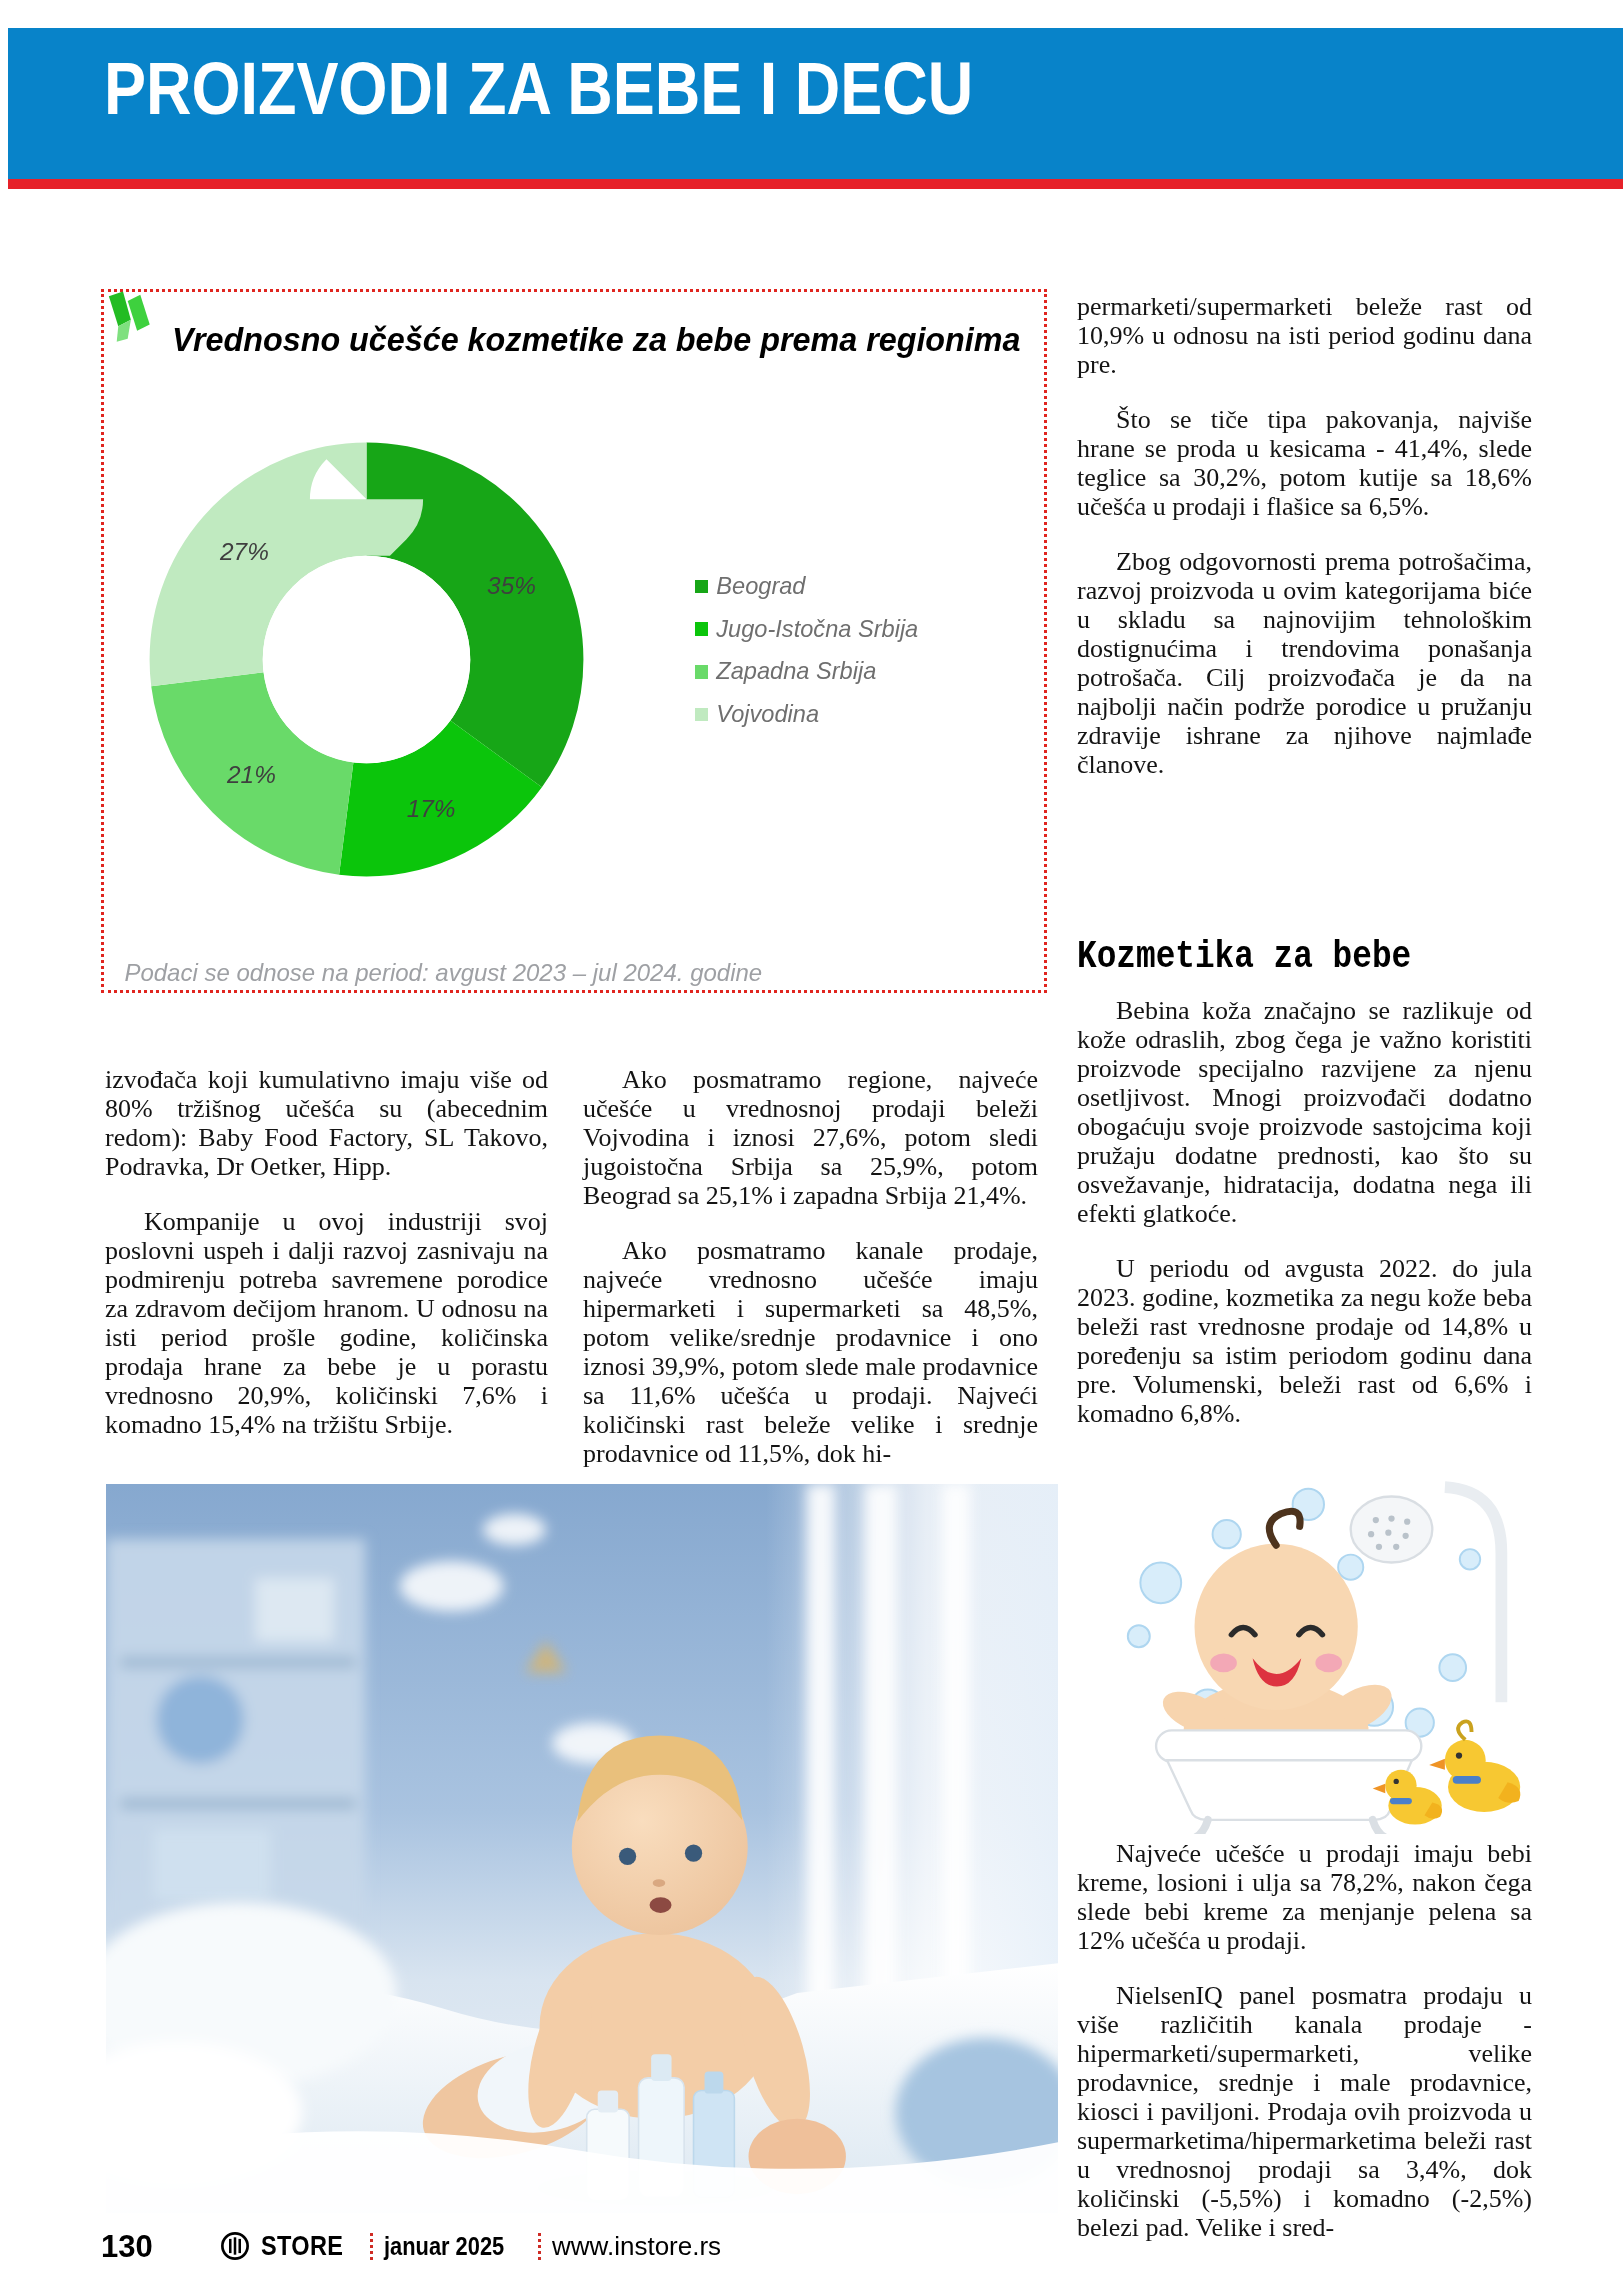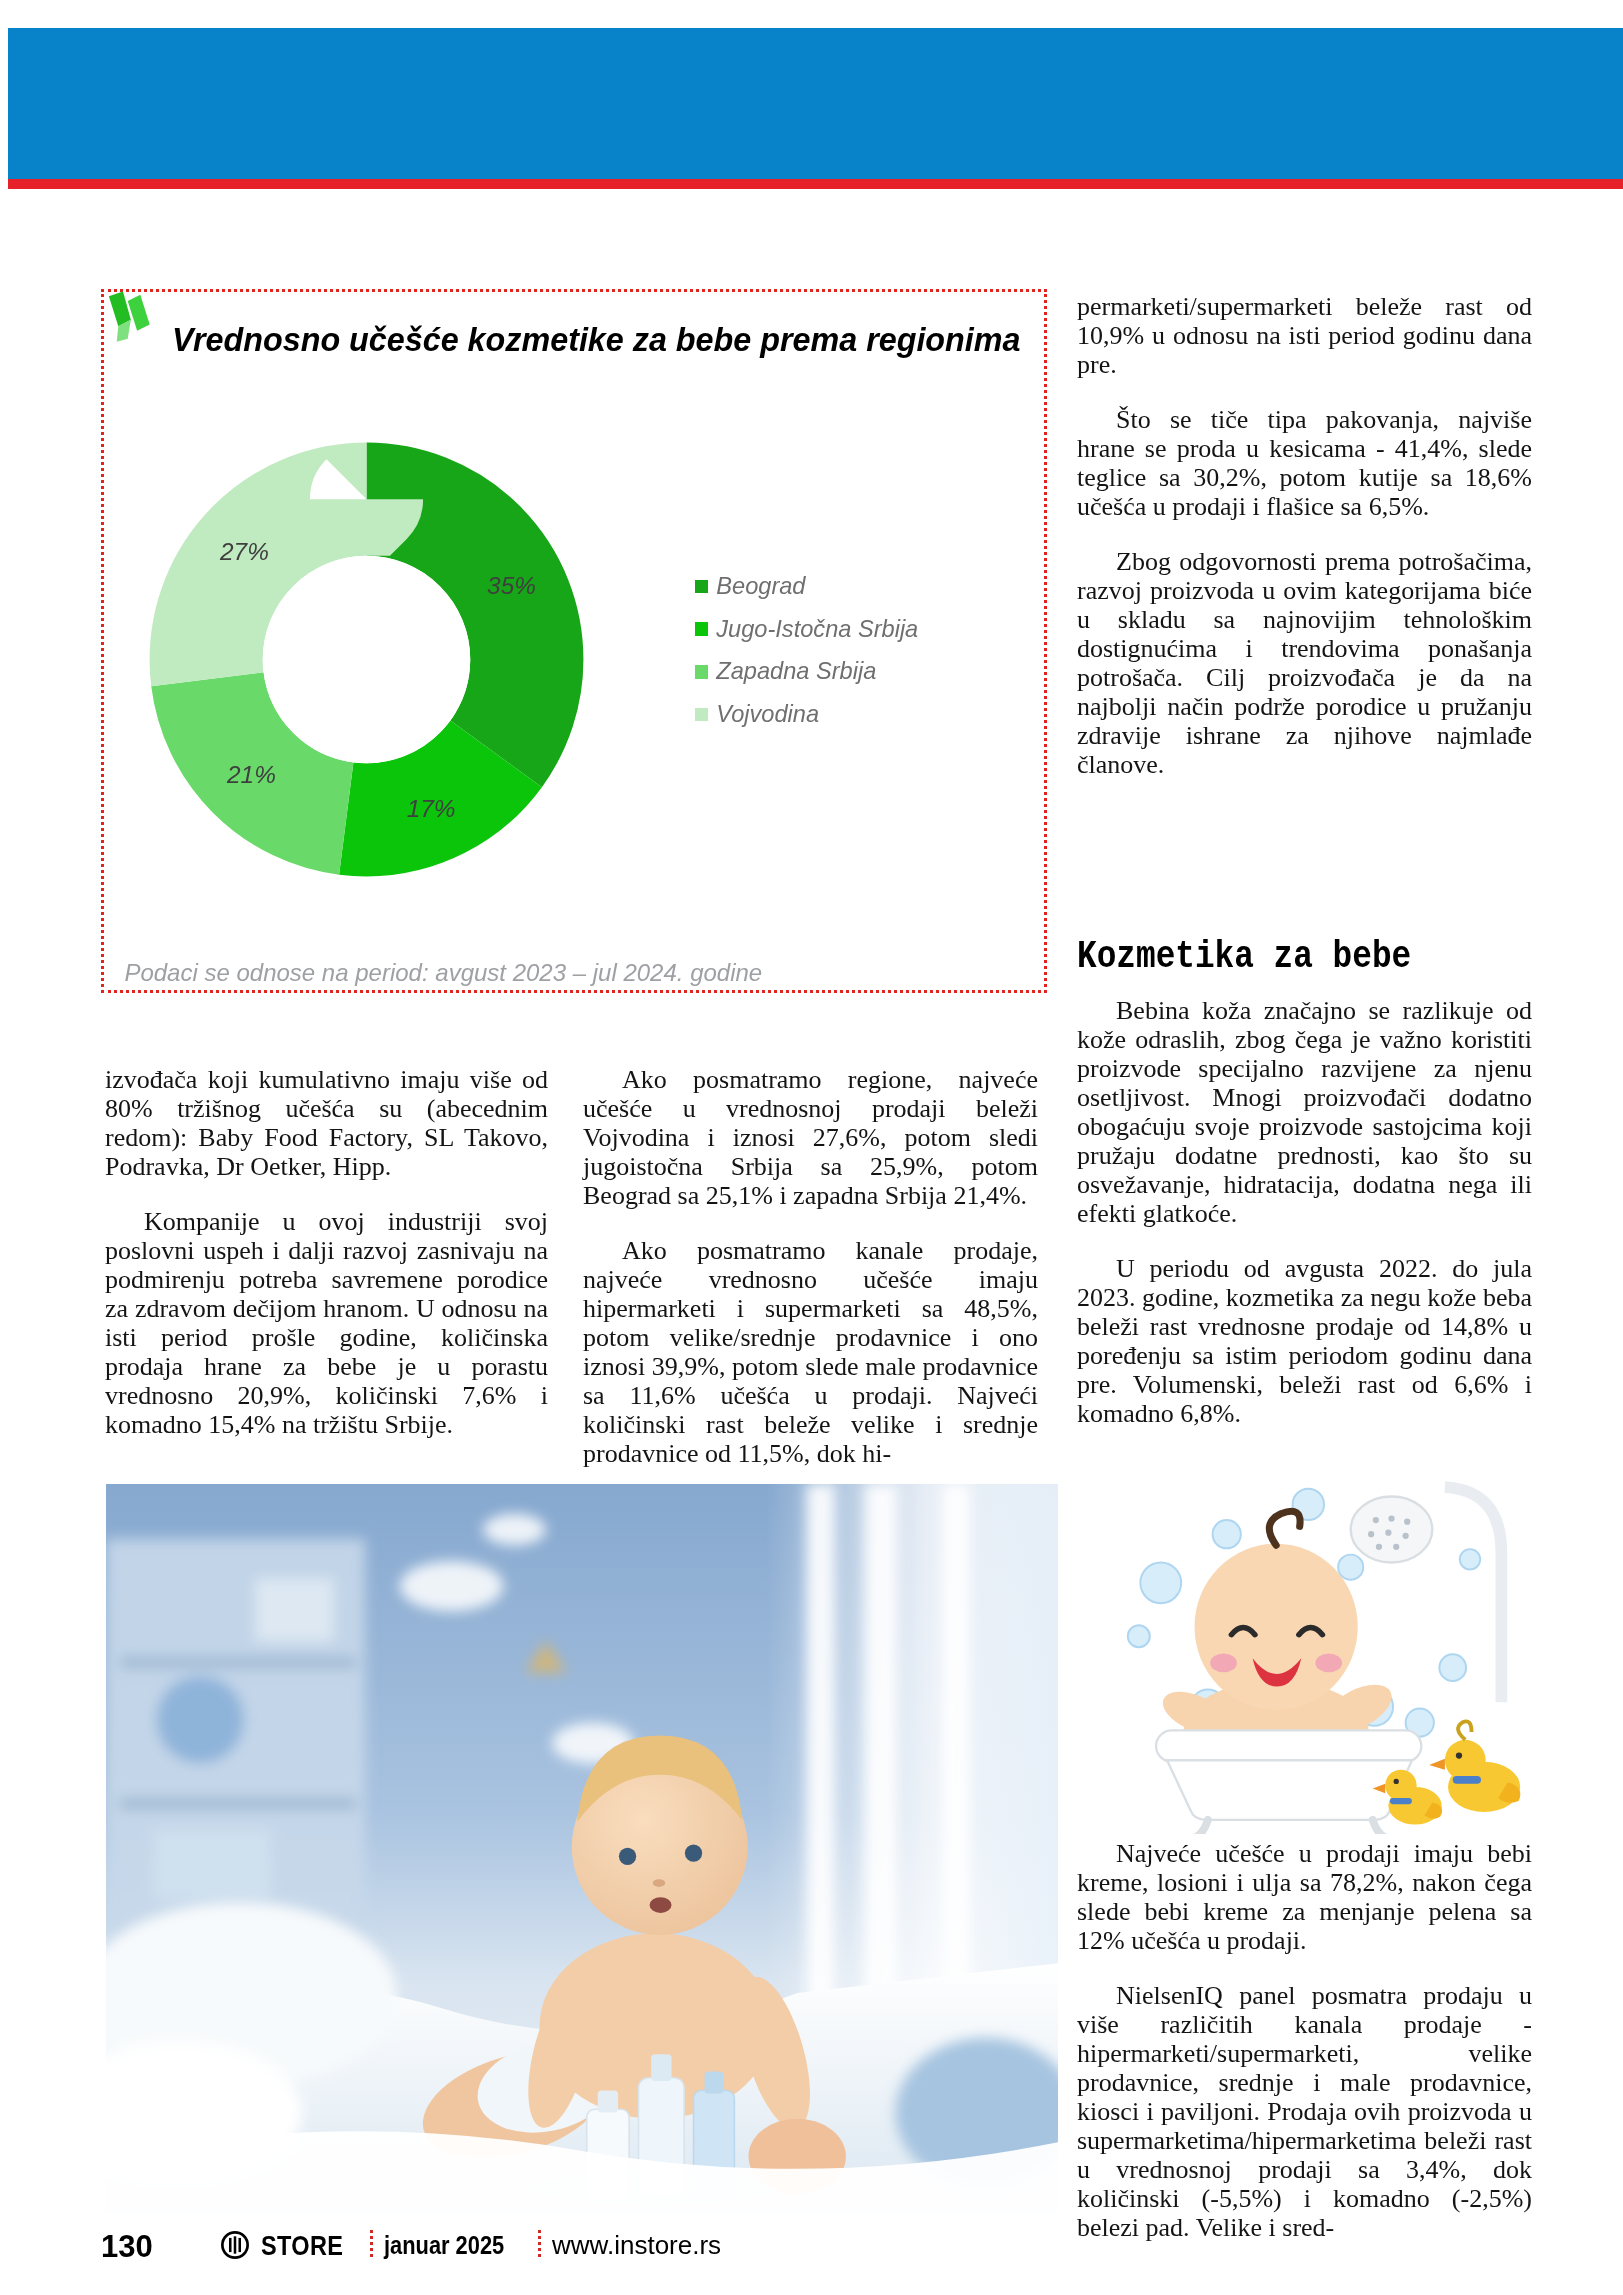--- a/index.html
+++ b/index.html
@@ -32,34 +32,37 @@
   .col p:last-child{margin-bottom:0;}
   .ind{text-indent:39px;}
   .section-heading{position:absolute;font-family:Liberation Mono, monospace;font-weight:700;
         font-size:39px;color:#000;white-space:nowrap;}
   
   .photo{position:absolute;left:106px;top:1484px;width:952px;height:729px;}
   .illu{position:absolute;left:1115px;top:1473px;width:440px;height:361px;}
   
   .page-num{position:absolute;left:101px;top:2229px;font-family:"Liberation Sans",sans-serif;
         font-weight:700;font-size:31px;color:#000;}
-  .footer-brand{position:absolute;left:220px;top:2230px;display:flex;gap:11px;
+  .footer-brand{position:absolute;left:220px;top:2230px;display:flex;align-items:center;gap:11px;
         font-family:"Liberation Sans",sans-serif;font-size:26px;color:#000;}
   .footer-brand .store{font-weight:700;font-size:28px;letter-spacing:0.4px;}
   .footer-brand .issue{font-weight:700;}
   .footer-divider{width:0;height:27px;border-left:3.1px dotted #cf2b24;}
   .footer-site{font-weight:400;}
 </style>
 </head>
 <body>
 
 <div class="page">
 
   <div class="header-band"></div>
   <div class="header-red"></div>
+  <div class="header-title">
+    <span class="cond">PROIZVODI ZA BEBE I DECU</span>
+  </div>
 
   <div class="chart-box">
     <svg class="chart-logo" viewBox="0 0 76 70">
       <polygon points="6,8 24,2 34,38 18,46" fill="#23bc23"></polygon>
       <polygon points="30,14 46,6 58,44 42,52" fill="#3ed13e"></polygon>
       <polygon points="18,46 34,38 30,62 16,66" fill="#7fe07f"></polygon>
     </svg>
     <div class="chart-title">
       <span class="cond95">Vrednosno učešće kozmetike za bebe prema regionima</span>
     </div>

